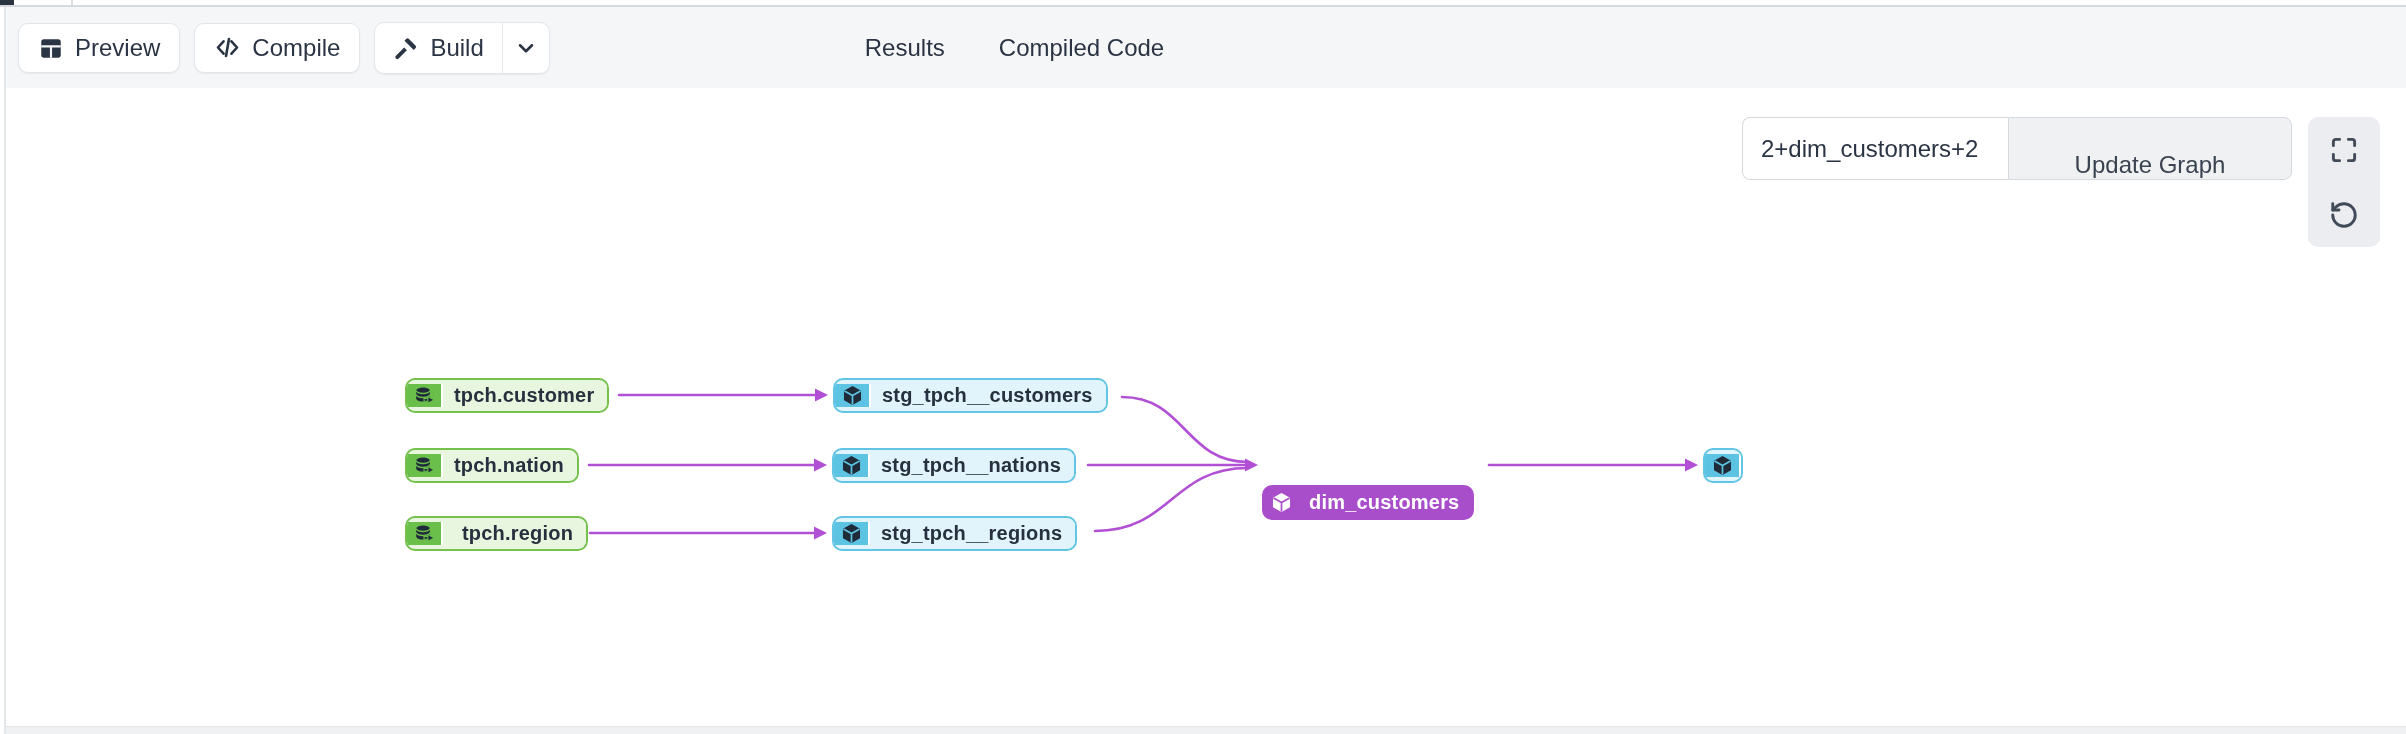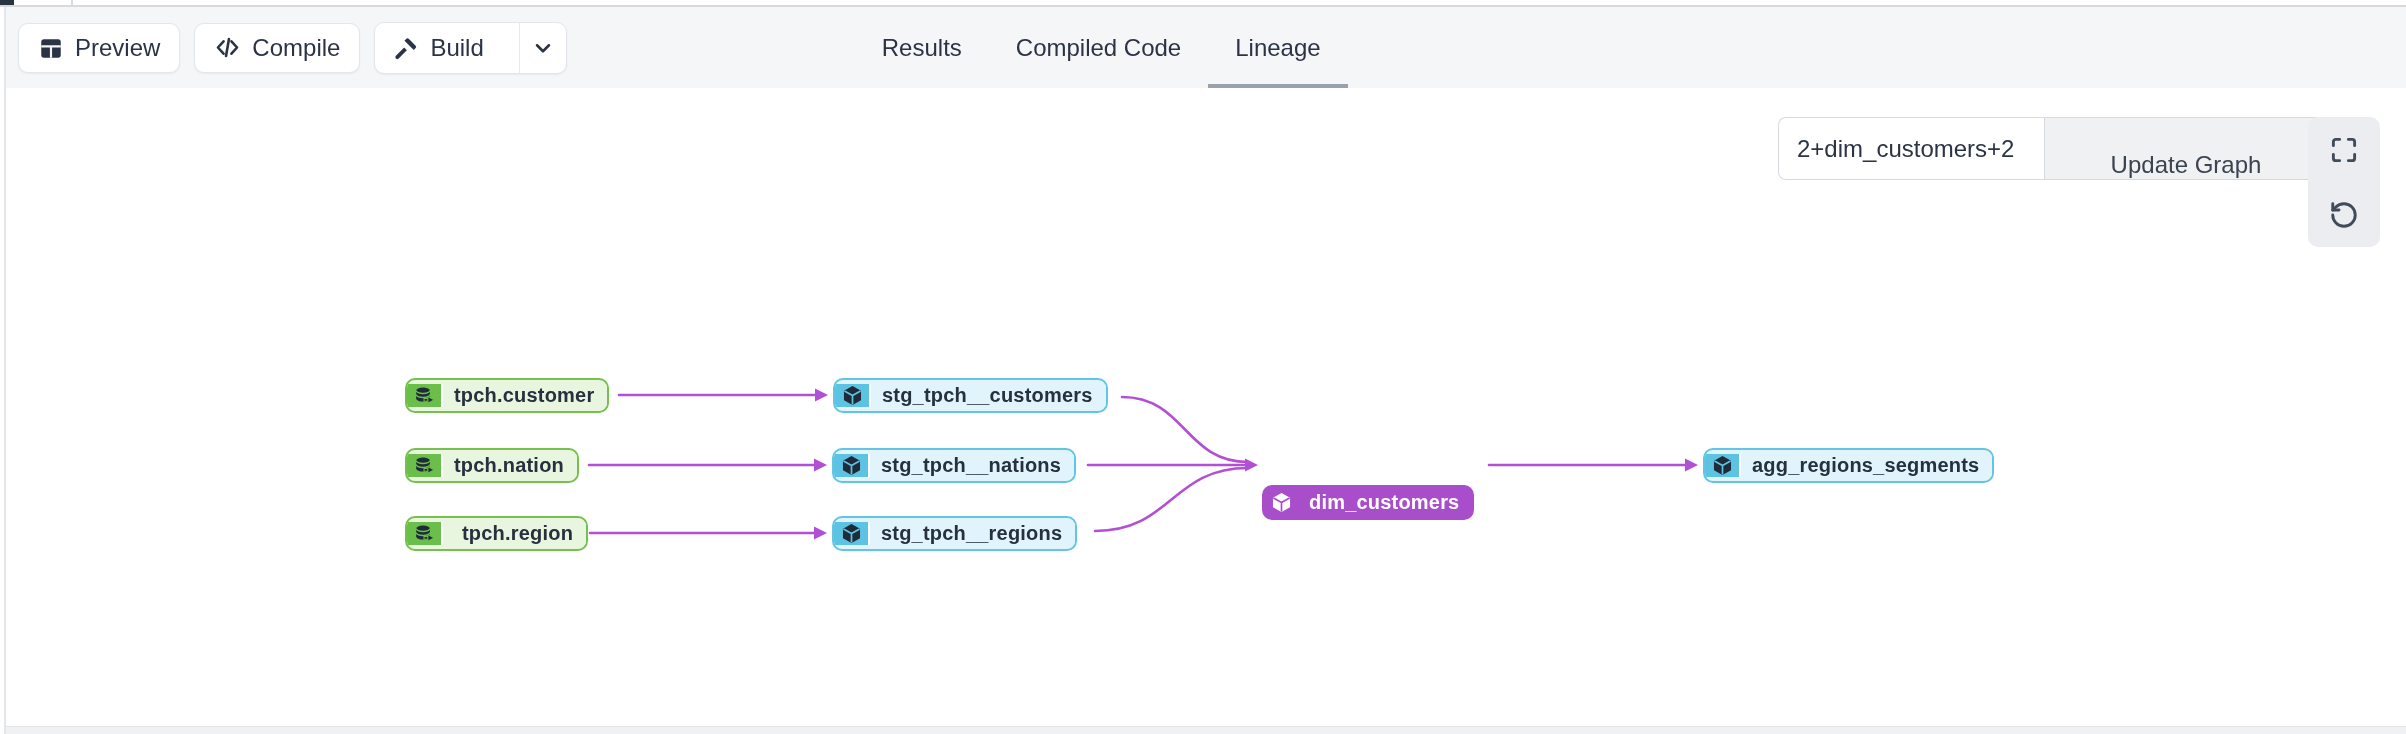--- a/index.html
+++ b/index.html
@@ -16,32 +16,32 @@
   
   .left-rail{position:absolute;left:0;top:7px;bottom:0;width:4px;background:#ffffff;border-right:2px solid #e3e6ea;z-index:5;}
   
   .toolbar{position:absolute;left:6px;right:0;top:7px;height:81px;background:#f5f6f7;display:flex;align-items:center;z-index:2;}
   .tb-btn{height:50px;background:#ffffff;border:1px solid #e3e6ea;border-radius:10px;
     display:flex;align-items:center;gap:11px;padding:0 19px;font-size:24px;color:#2b3444;
     font-weight:500;box-shadow:0 1px 2px rgba(16,24,40,.06);cursor:pointer;white-space:nowrap;}
   .btn-preview{margin-left:12px;}
   .btn-compile{margin-left:14px;}
   .build-group{margin-left:14px;height:50px;background:#ffffff;border:1px solid #e3e6ea;border-radius:10px;
-    box-shadow:0 1px 2px rgba(16,24,40,.06);display:flex;align-items:stretch;overflow:hidden;gap:17px;}
+    box-shadow:0 1px 2px rgba(16,24,40,.06);display:flex;align-items:stretch;overflow:hidden;}
   .build-main{display:flex;align-items:center;gap:11px;padding:0 18px;font-size:24px;color:#2b3444;font-weight:500;cursor:pointer;}
   .build-caret{width:46px;display:flex;align-items:center;justify-content:center;border-left:1px solid #e7e9ec;cursor:pointer;}
   .tabs{display:flex;height:81px;margin-left:288px;}
   .tab{position:relative;display:flex;align-items:center;padding:0 27px;font-size:24px;color:#2b3444;font-weight:500;cursor:pointer;white-space:nowrap;}
   .tab .underline{position:absolute;left:0;right:0;bottom:0;height:4px;background:#98a1ac;display:none;}
   .tab.active .underline{display:block;}
   
   .canvas{position:absolute;left:6px;right:0;top:88px;bottom:7px;background:#ffffff;z-index:1;}
   .bottom-band{position:absolute;left:6px;right:0;bottom:0;height:7px;background:#f0f1f3;border-top:1px solid #e2e4e7;z-index:2;}
   
-  .selector-group{position:absolute;left:1778px;top:117px;height:63px;display:flex;z-index:4;}
+  .selector-group{position:absolute;left:1742px;top:117px;height:63px;display:flex;z-index:4;}
   .selector-input{width:266px;height:63px;box-sizing:border-box;border:1px solid #d6dade;border-right:none;
     border-radius:8px 0 0 8px;font-size:24px;color:#2b3444;padding:0 18px;background:#fff;outline:none;
     font-family:"Liberation Sans",sans-serif;}
   .update-btn{width:284px;height:63px;box-sizing:border-box;border:1px solid #d6dade;border-radius:0 8px 8px 0;
     background:#f0f1f3;font-size:24px;color:#3a4350;display:flex;align-items:flex-end;justify-content:center;cursor:pointer;}
   .icon-panel{position:absolute;left:2308px;top:117px;width:72px;height:130px;background:#ebedf0;border-radius:10px;
     display:flex;flex-direction:column;align-items:center;justify-content:space-around;z-index:4;}
   .icon-btn{width:72px;height:55px;display:flex;align-items:center;justify-content:center;cursor:pointer;}
   
   .stage{position:absolute;inset:0;z-index:3;}
@@ -104,24 +104,20 @@
     </div>
   </div>
   <div class="tabs">
     <div class="tab">
       <span>Results</span>
 
     </div>
     <div class="tab">
       <span>Compiled Code</span>
 
-    </div>
-    <div class="tab active">
-      <span>Lineage</span>
-      <span class="underline"></span>
     </div>
   </div>
 </div>
 
 <div class="canvas"></div>
 
 <div class="selector-group">
   <input class="selector-input" type="text" value="2+dim_customers+2" style="">
   <div class="update-btn">
     <span>Update Graph</span>
@@ -214,21 +210,20 @@
         </span>
         <span class="n-label">dim_customers</span>
       </div>
       <div class="node sep" style="left: 1703px; top: 448px; --bc: #61c5e3; --ic: #5cc3e2; --bg: #e1f4fb; --tc: #26303e;">
         <span class="n-icon">
           <svg width="23" height="23" viewBox="0 0 24 24">
             <path d="M12 2.1 20.9 7.05 V16.95 L12 21.9 3.1 16.95 V7.05 Z" fill="#202b3a"></path>
             <path d="M3.6 7.3 12 12 20.4 7.3 M12 12 V21.3" stroke="#5cc3e2" stroke-width="1.8" fill="none"></path>
           </svg>
         </span>
-        <span class="n-label">agg_regions_segments</span>
       </div>
       <div class="node sep" style="left: 405px; top: 516px; gap: 8px; --bc: #76c14d; --ic: #6abf4b; --bg: #e9f6df; --tc: #26303e;">
         <span class="n-icon">
           <svg width="23" height="23" viewBox="0 0 24 24">
             <path d="M3.3 6.8 a7.2 3.1 0 0 1 14.4 0 v8.4 a7.2 3.1 0 0 1 -14.4 0 z" fill="#202b3a"></path>
             <path d="M3.3 6.8 a7.2 3.1 0 0 0 14.4 0 M3.3 10.9 a7.2 3.1 0 0 0 14.4 0" stroke="#6abf4b" stroke-width="1.5" fill="none"></path>
             <path d="M11.5 15.2 h4.5 v2.8 h-4.5 z" fill="#202b3a" stroke="#6abf4b" stroke-width="1.1"></path>
             <path d="M15.5 13.1 22 16.6 15.5 20.1 z" fill="#202b3a" stroke="#6abf4b" stroke-width="1.1"></path>
           </svg>
         </span>

